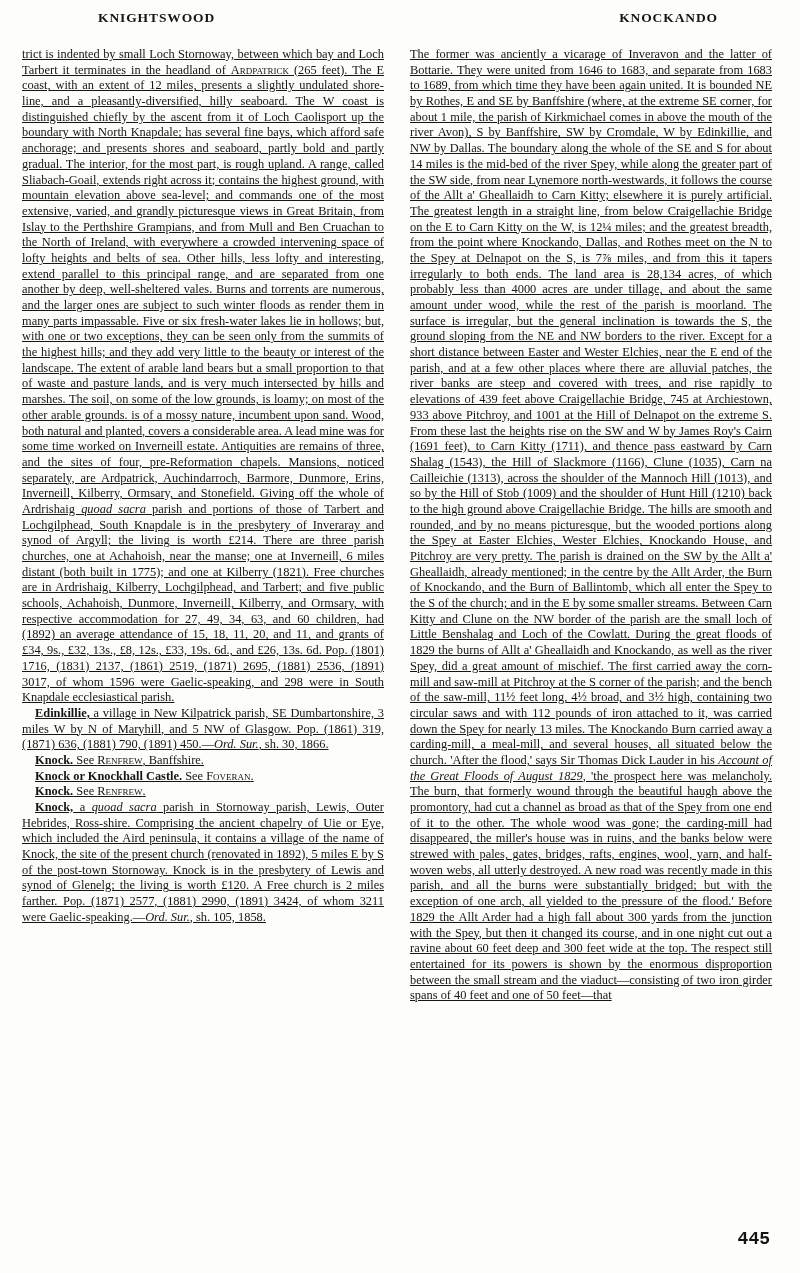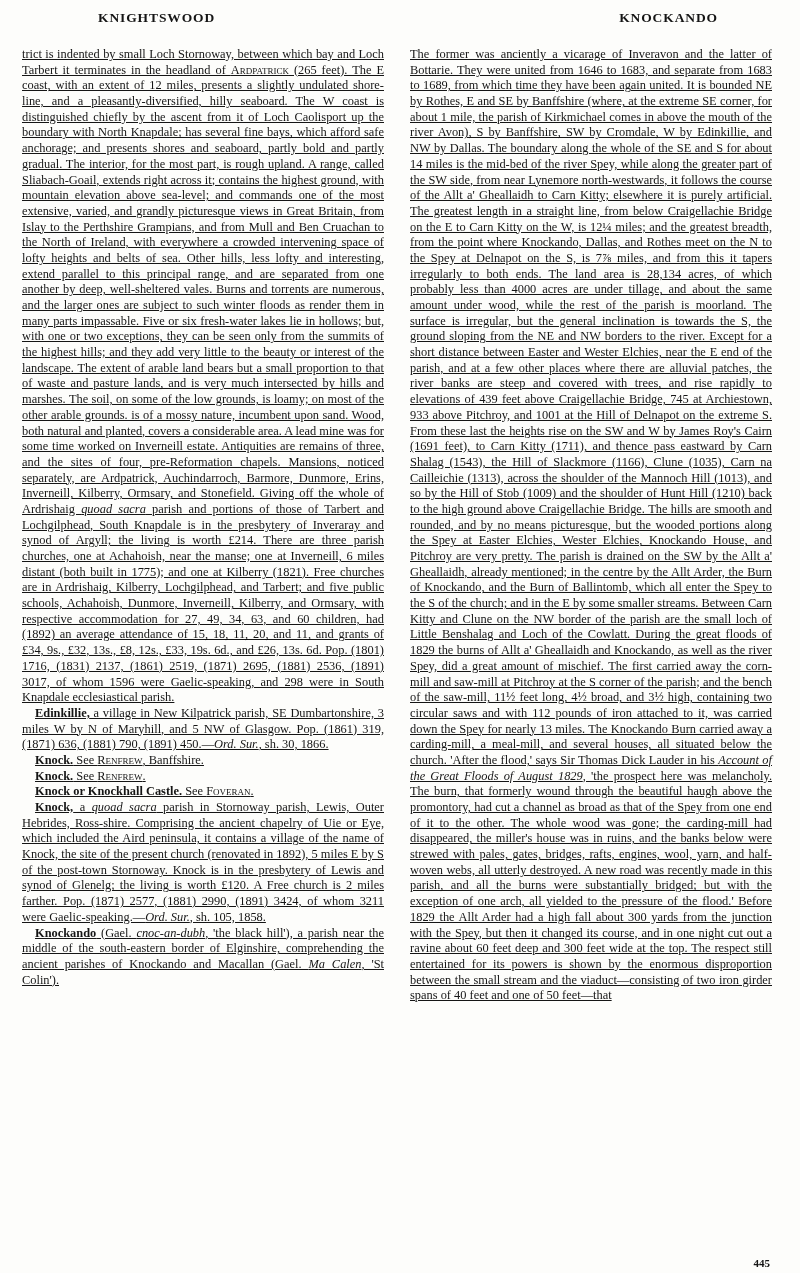--- a/index.html
+++ b/index.html
@@ -60,23 +60,23 @@
     font-variant: small-caps;
     font-size: 12.4px;
   }
   .entry-head {
     font-weight: bold;
   }
   .ital { font-style: italic; }
   .folio {
     position: absolute;
     right: 30px;
-    bottom: 4px;
-    font-family: Liberation Serif, serif;
-    font-size: 11px;
+    bottom: 24px;
+    font-family: Liberation Mono, monospace;
+    font-size: 18px;
     font-weight: bold;
   }
   .col-inner { display: block; }
 </style>
 </head>
 <body>
 
 <div class="page">
 
   <div class="running-head">
@@ -84,24 +84,23 @@
     <div class="rh rh-right">KNOCKANDO</div>
   </div>
 
   <div class="columns">
 
     <div class="col">
       <div class="col-inner" id="left-col">
           <p>trict is indented by small Loch Stornoway, between which bay and Loch Tarbert it terminates in the headland of <span class="sc">Ardpatrick</span> (265 feet). The E coast, with an extent of 12 miles, presents a slightly undulated shore-line, and a pleasantly-diversified, hilly seaboard. The W coast is distinguished chiefly by the ascent from it of Loch Caolisport up the boundary with North Knapdale; has several fine bays, which afford safe anchorage; and presents shores and seaboard, partly bold and partly gradual. The interior, for the most part, is rough upland. A range, called Sliabach-Goail, extends right across it; contains the highest ground, with mountain elevation above sea-level; and commands one of the most extensive, varied, and grandly picturesque views in Great Britain, from Islay to the Perthshire Grampians, and from Mull and Ben Cruachan to the North of Ireland, with everywhere a crowded intervening space of lofty heights and belts of sea. Other hills, less lofty and interesting, extend parallel to this principal range, and are separated from one another by deep, well-sheltered vales. Burns and torrents are numerous, and the larger ones are subject to such winter floods as render them in many parts impassable. Five or six fresh-water lakes lie in hollows; but, with one or two exceptions, they can be seen only from the summits of the highest hills; and they add very little to the beauty or interest of the landscape. The extent of arable land bears but a small proportion to that of waste and pasture lands, and is very much intersected by hills and marshes. The soil, on some of the low grounds, is loamy; on most of the other arable grounds. is of a mossy nature, incumbent upon sand. Wood, both natural and planted, covers a considerable area. A lead mine was for some time worked on Inverneill estate. Antiquities are remains of three, and the sites of four, pre-Reformation chapels. Mansions, noticed separately, are Ardpatrick, Auchindarroch, Barmore, Dunmore, Erins, Inverneill, Kilberry, Ormsary, and Stonefield. Giving off the whole of Ardrishaig <span class="ital">quoad sacra</span> parish and portions of those of Tarbert and Lochgilphead, South Knapdale is in the presbytery of Inveraray and synod of Argyll; the living is worth £214. There are three parish churches, one at Achahoish, near the manse; one at Inverneill, 6 miles distant (both built in 1775); and one at Kilberry (1821). Free churches are in Ardrishaig, Kilberry, Lochgilphead, and Tarbert; and five public schools, Achahoish, Dunmore, Inverneill, Kilberry, and Ormsary, with respective accommodation for 27, 49, 34, 63, and 60 children, had (1892) an average attendance of 15, 18, 11, 20, and 11, and grants of £34, 9s., £32, 13s., £8, 12s., £33, 19s. 6d., and £26, 13s. 6d. Pop. (1801) 1716, (1831) 2137, (1861) 2519, (1871) 2695, (1881) 2536, (1891) 3017, of whom 1596 were Gaelic-speaking, and 298 were in South Knapdale ecclesiastical parish.</p>
           <p class="indent"><span class="entry-head">Edinkillie,</span> a village in New Kilpatrick parish, SE Dumbartonshire, 3 miles W by N of Maryhill, and 5 NW of Glasgow. Pop. (1861) 319, (1871) 636, (1881) 790, (1891) 450.—<span class="ital">Ord. Sur.</span>, sh. 30, 1866.</p>
           <p class="indent"><span class="entry-head">Knock.</span> See <span class="sc">Renfrew</span>, Banffshire.</p>
+          <p class="indent"><span class="entry-head">Knock or Knockhall Castle.</span> See <span class="sc">Foveran</span>.</p>
           <p class="indent"><span class="entry-head">Knock.</span> See <span class="sc">Renfrew</span>.</p>
-          <p class="indent"><span class="entry-head">Knock or Knockhall Castle.</span> See <span class="sc">Foveran</span>.</p>
           <p class="indent"><span class="entry-head">Knock,</span> a <span class="ital">quoad sacra</span> parish in Stornoway parish, Lewis, Outer Hebrides, Ross-shire. Comprising the ancient chapelry of Uie or Eye, which included the Aird peninsula, it contains a village of the name of Knock, the site of the present church (renovated in 1892), 5 miles E by S of the post-town Stornoway. Knock is in the presbytery of Lewis and synod of Glenelg; the living is worth £120. A Free church is 2 miles farther. Pop. (1871) 2577, (1881) 2990, (1891) 3424, of whom 3211 were Gaelic-speaking.—<span class="ital">Ord. Sur.</span>, sh. 105, 1858.</p>
-          <p class="indent"><span class="entry-head">Knockando</span> (Gael. <span class="ital">cnoc-an-dubh</span>, 'the black hill'), a parish near the middle of the south-eastern border of Elginshire, comprehending the ancient parishes of Knockando and Macallan (Gael. <span class="ital">Ma Calen</span>, 'St Colin').</p>
         </div>
     </div>
 
     <div class="col">
       <div class="col-inner" id="right-col">
           <p>The former was anciently a vicarage of Inveravon and the latter of Bottarie. They were united from 1646 to 1683, and separate from 1683 to 1689, from which time they have been again united. It is bounded NE by Rothes, E and SE by Banffshire (where, at the extreme SE corner, for about 1 mile, the parish of Kirkmichael comes in above the mouth of the river Avon), S by Banffshire, SW by Cromdale, W by Edinkillie, and NW by Dallas. The boundary along the whole of the SE and S for about 14 miles is the mid-bed of the river Spey, while along the greater part of the SW side, from near Lynemore north-westwards, it follows the course of the Allt a' Gheallaidh to Carn Kitty; elsewhere it is purely artificial. The greatest length in a straight line, from below Craigellachie Bridge on the E to Carn Kitty on the W, is 12¼ miles; and the greatest breadth, from the point where Knockando, Dallas, and Rothes meet on the N to the Spey at Delnapot on the S, is 7⅞ miles, and from this it tapers irregularly to both ends. The land area is 28,134 acres, of which probably less than 4000 acres are under tillage, and about the same amount under wood, while the rest of the parish is moorland. The surface is irregular, but the general inclination is towards the S, the ground sloping from the NE and NW borders to the river. Except for a short distance between Easter and Wester Elchies, near the E end of the parish, and at a few other places where there are alluvial patches, the river banks are steep and covered with trees, and rise rapidly to elevations of 439 feet above Craigellachie Bridge, 745 at Archiestown, 933 above Pitchroy, and 1001 at the Hill of Delnapot on the extreme S. From these last the heights rise on the SW and W by James Roy's Cairn (1691 feet), to Carn Kitty (1711), and thence pass eastward by Carn Shalag (1543), the Hill of Slackmore (1166), Clune (1035), Carn na Cailleichie (1313), across the shoulder of the Mannoch Hill (1013), and so by the Hill of Stob (1009) and the shoulder of Hunt Hill (1210) back to the high ground above Craigellachie Bridge. The hills are smooth and rounded, and by no means picturesque, but the wooded portions along the Spey at Easter Elchies, Wester Elchies, Knockando House, and Pitchroy are very pretty. The parish is drained on the SW by the Allt a' Gheallaidh, already mentioned; in the centre by the Allt Arder, the Burn of Knockando, and the Burn of Ballintomb, which all enter the Spey to the S of the church; and in the E by some smaller streams. Between Carn Kitty and Clune on the NW border of the parish are the small loch of Little Benshalag and Loch of the Cowlatt. During the great floods of 1829 the burns of Allt a' Gheallaidh and Knockando, as well as the river Spey, did a great amount of mischief. The first carried away the corn-mill and saw-mill at Pitchroy at the S corner of the parish; and the bench of the saw-mill, 11½ feet long, 4½ broad, and 3½ high, containing two circular saws and with 112 pounds of iron attached to it, was carried down the Spey for nearly 13 miles. The Knockando Burn carried away a carding-mill, a meal-mill, and several houses, all situated below the church. 'After the flood,' says Sir Thomas Dick Lauder in his <span class="ital">Account of the Great Floods of August 1829</span>, 'the prospect here was melancholy. The burn, that formerly wound through the beautiful haugh above the promontory, had cut a channel as broad as that of the Spey from one end of it to the other. The whole wood was gone; the carding-mill had disappeared, the miller's house was in ruins, and the banks below were strewed with pales, gates, bridges, rafts, engines, wool, yarn, and half-woven webs, all utterly destroyed. A new road was recently made in this parish, and all the burns were substantially bridged; but with the exception of one arch, all yielded to the pressure of the flood.' Before 1829 the Allt Arder had a high fall about 300 yards from the junction with the Spey, but then it changed its course, and in one night cut out a ravine about 60 feet deep and 300 feet wide at the top. The respect still entertained for its powers is shown by the enormous disproportion between the small stream and the viaduct—consisting of two iron girder spans of 40 feet and one of 50 feet—that</p>
         </div>
     </div>
 
   </div>

